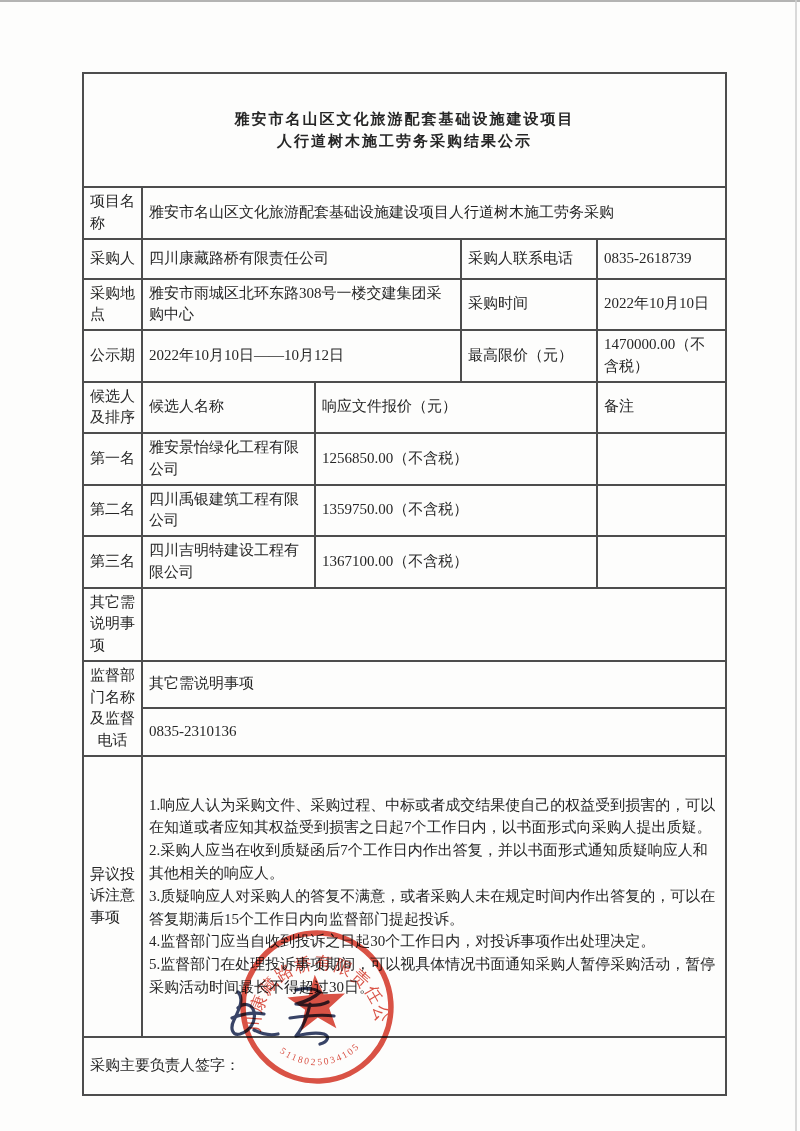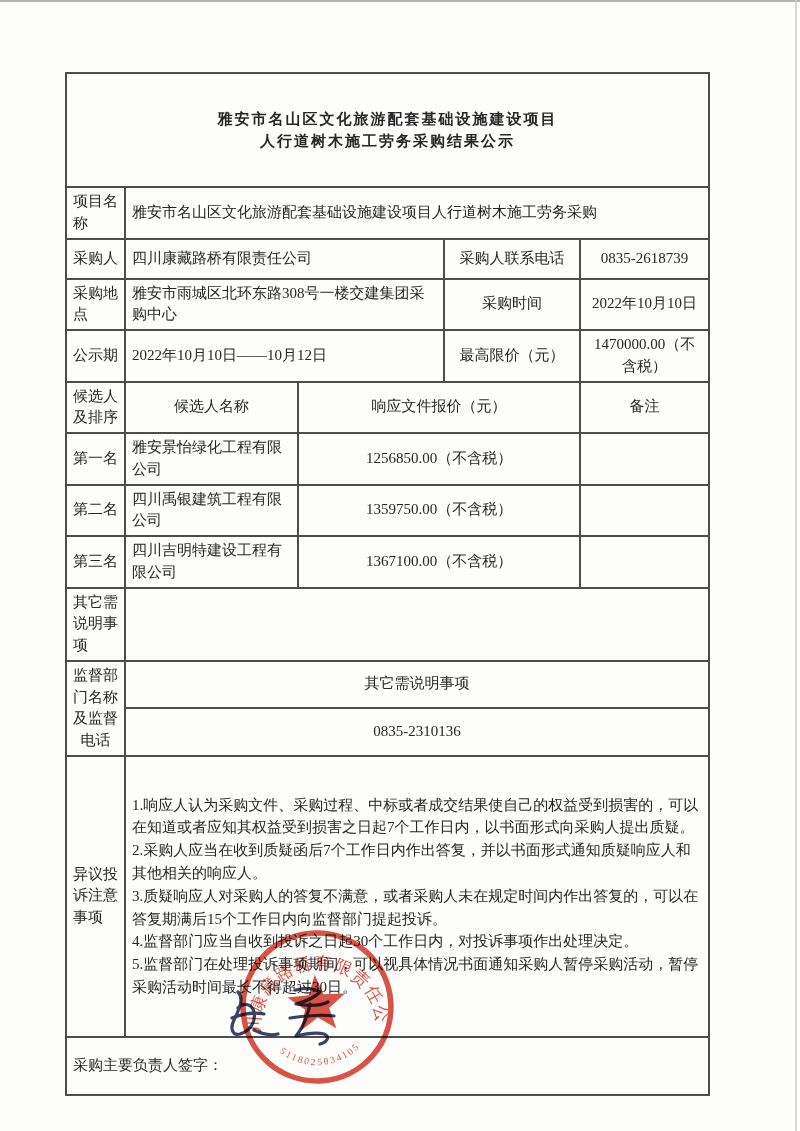--- a/index.html
+++ b/index.html
@@ -16,21 +16,21 @@
   .scan-edge-top {
     position: absolute; top: 0; left: 0; width: 100%; height: 2px;
     background: #9b9b9b; opacity: .75;
   }
   .scan-edge-right {
     position: absolute; top: 0; right: 3px; width: 2px; height: 100%;
     background: #cfcfcf; opacity: .8;
   }
   table.doc {
     position: absolute;
-    left: 65px; top: 72px;
+    left: 82px; top: 72px;
     width: 643px;
     border-collapse: collapse;
     table-layout: fixed;
   }
   table.doc td {
     border: 2px solid #4d4d4d;
     font-size: 15px;
     vertical-align: middle;
     padding: 3px 6px;
     line-height: 1.45;
@@ -40,21 +40,21 @@
     text-align: center;
     font-family: "Liberation Sans", "DejaVu Sans", sans-serif;
     font-weight: bold;
     font-size: 25px;
     letter-spacing: 2px;
     line-height: 1.62;
   }
   td.lbl   { padding-left: 5px; padding-right: 2px; }
   td.lbl-c { text-align: center; padding-left: 2px; padding-right: 2px; }
   td.val   { padding-left: 10px; }
-  td.ctr   { text-align: center; }
+  td.ctr   { text-align: left; }
   td.name-cell { padding-left: 14px; }
   tr.h-title  { height: 114px; }
   tr.h-r1  { height: 47px; }
   tr.h-r2  { height: 40px; }
   tr.h-r3  { height: 46px; }
   tr.h-r4  { height: 41px; margin-left: 17px; }
   tr.h-hdr { height: 46px; }
   tr.h-c1  { height: 49px; }
   tr.h-c2  { height: 49px; padding-left: 24px; }
   tr.h-c3  { height: 41px; }

